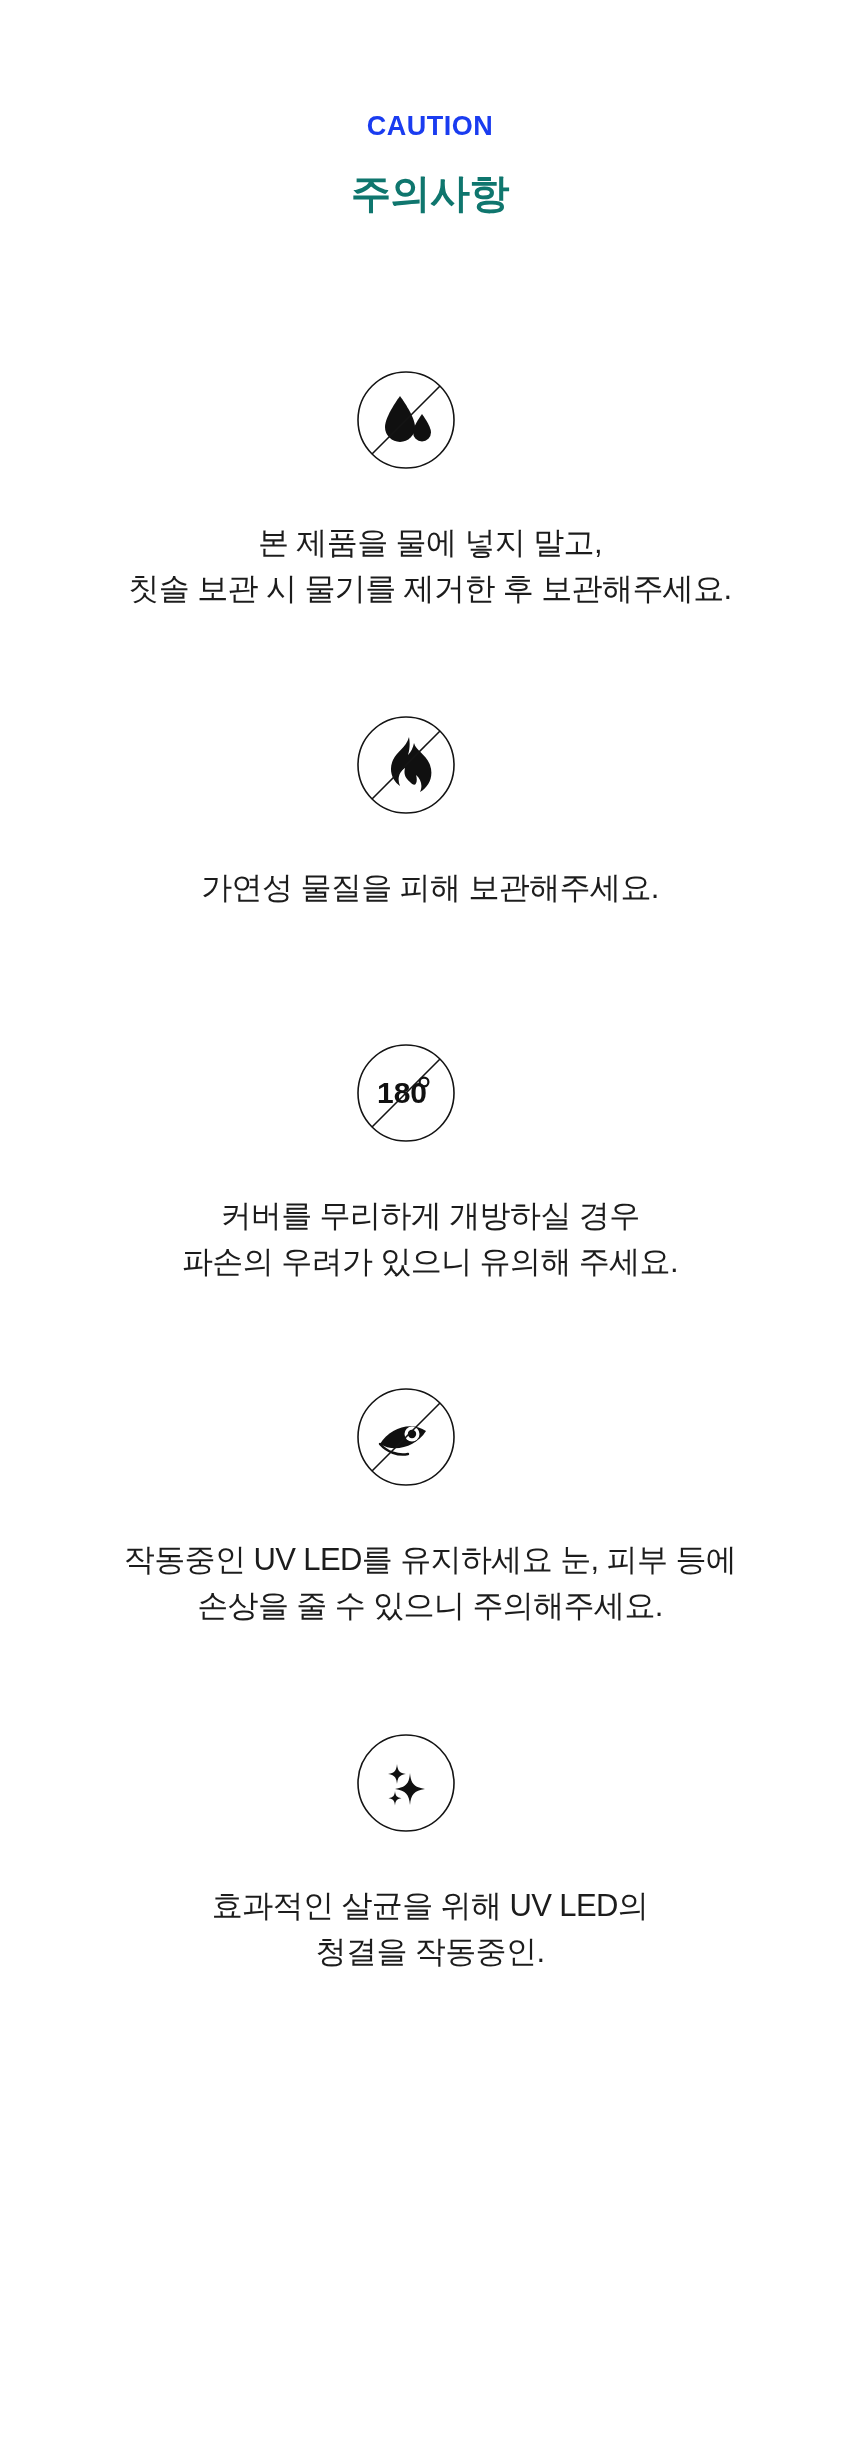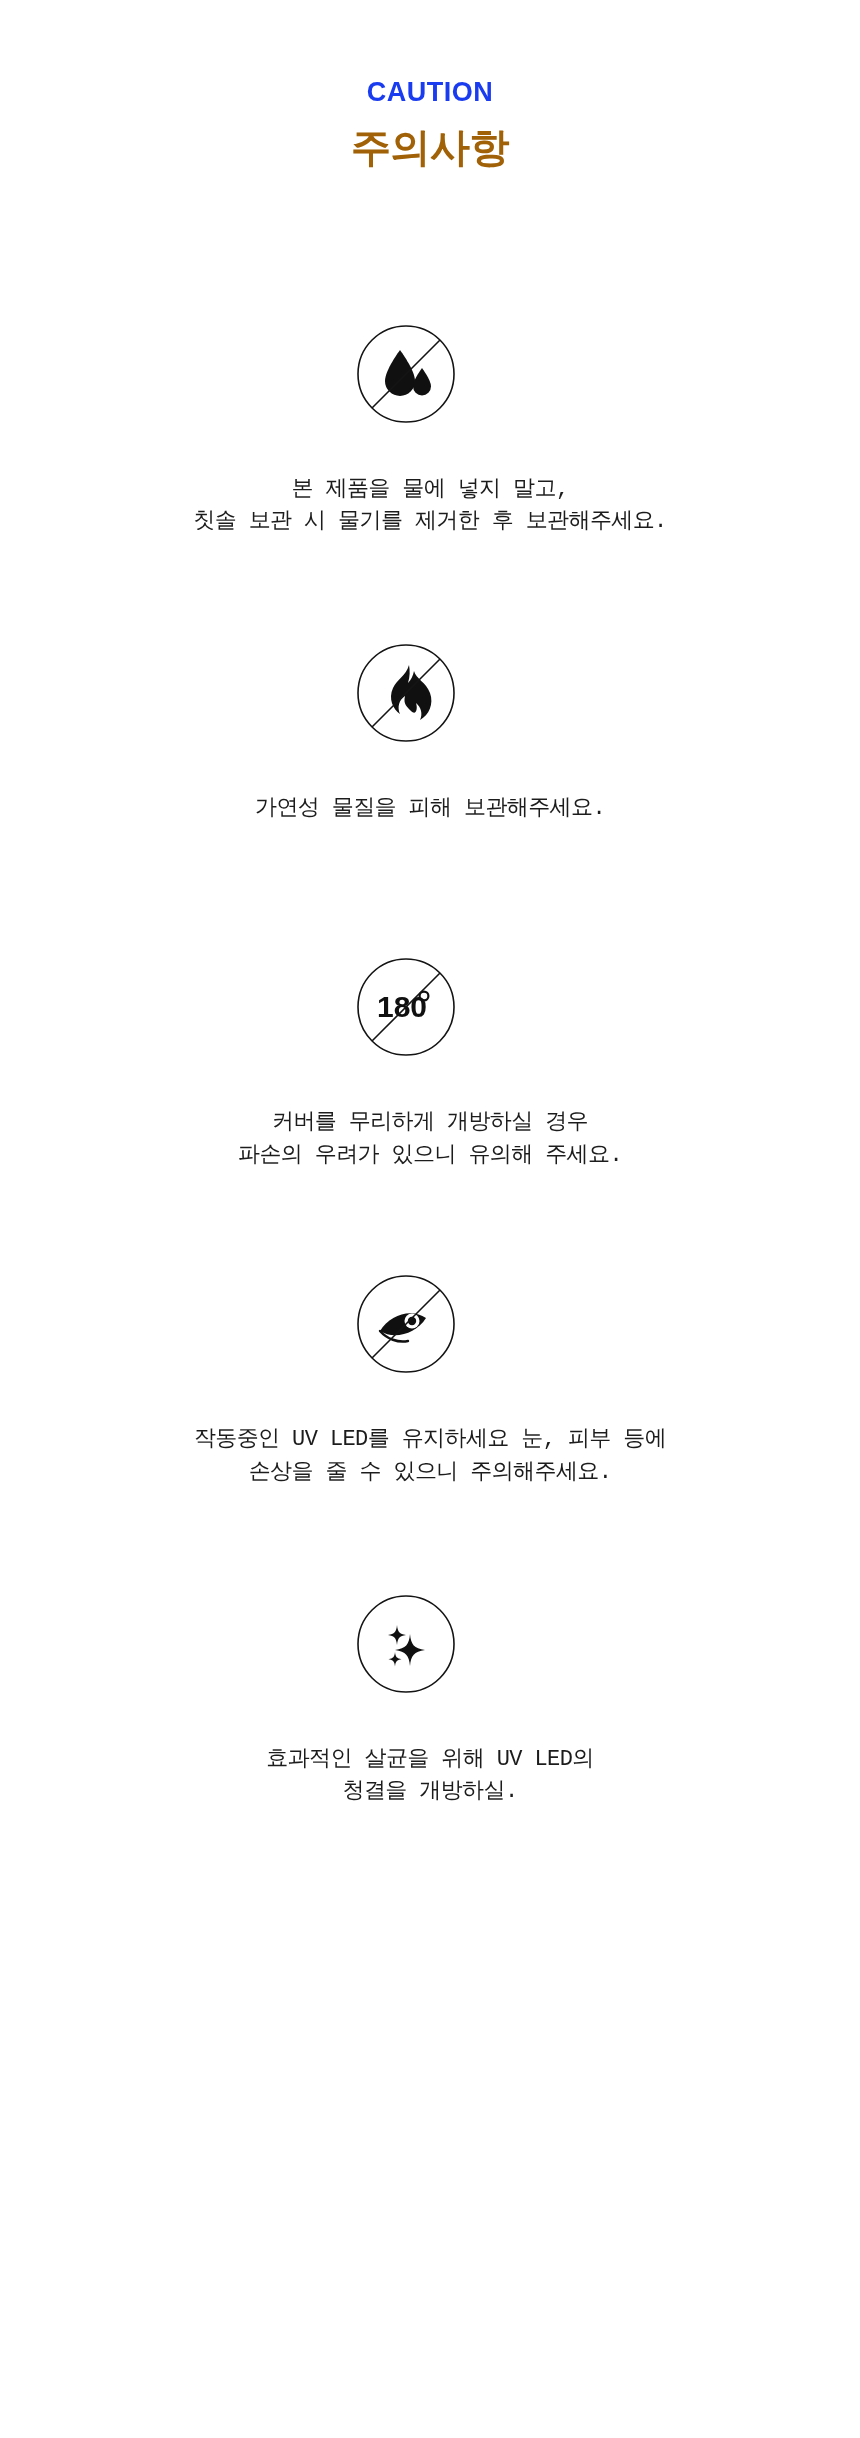--- a/index.html
+++ b/index.html
@@ -11,41 +11,41 @@
     width: 860px;
     min-height: 2438px;
     font-family: "Liberation Sans", sans-serif;
     color: #1a1a1a;
     -webkit-font-smoothing: antialiased;
   }
 
   .page {
     width: 792px;
     margin: 0 auto;
-    padding-top: 78px;
+    padding-top: 112px;
     box-sizing: border-box;
   }
 
   
   .header {
     text-align: center;
   }
   .eyebrow {
     font-size: 27px;
     font-weight: 700;
     letter-spacing: 0.5px;
     color: #1a3cf0;
     line-height: 1.1;
   }
   .title {
-    margin-top: 16px;
+    margin-top: 28px;
     font-size: 40px;
     font-weight: 700;
     letter-spacing: -0.5px;
-    color: #a16207;
+    color: #0f766e;
     line-height: 1.15;
   }
 
   
   .items {
     margin-top: 130px;
   }
   .item {
     text-align: center;
     margin-bottom: 86px;
@@ -61,27 +61,26 @@
     display: flex;
     align-items: center;
     justify-content: flex-start;
   }
   .icon-wrap svg {
     display: block;
   }
 
   .caption {
     margin-top: 26px;
-    font-size: 22px;
+    font-size: 31px;
     line-height: 1.48;
     color: #1c1c1c;
     font-weight: 400;
     letter-spacing: -0.6px;
     white-space: pre-line;
-    font-family: Liberation Mono, monospace;
   }
 
   
   .item-1 { margin-bottom: 80px; }
   .item-2 { margin-bottom: 78px; }
   .item-3 { margin-bottom: 108px; }
   .item-4 { margin-bottom: 78px; }
   .item-5 { margin-bottom: 80px; }
   .item-6 { margin-bottom: 0; }
 </style>
@@ -153,17 +152,17 @@
     <div class="item item-6">
       <div class="icon-wrap">
         <svg width="100" height="100" viewBox="0 0 100 100" aria-hidden="true">
           <circle cx="50" cy="50" r="48" fill="none" stroke="#141414" stroke-width="1.6"></circle>
           <path d="M54 40 C55 51 58 54 69 56 C58 58 55 61 54 72 C53 61 50 58 39 56 C50 54 53 51 54 40 Z" fill="#101010"></path>
           <path d="M41 31 C41.7 38 43.5 39.8 50 41 C43.5 42.2 41.7 44 41 51 C40.3 44 38.5 42.2 32 41 C38.5 39.8 40.3 38 41 31 Z" fill="#101010"></path>
           <path d="M39 58 C39.5 63 40.8 64.3 45.5 65.2 C40.8 66 39.5 67.4 39 72.4 C38.5 67.4 37.2 66 32.5 65.2 C37.2 64.3 38.5 63 39 58 Z" fill="#101010"></path>
         </svg>
       </div>
       <div class="caption">효과적인 살균을 위해 UV LED의
-청결을 개방하실.</div>
+청결을 작동중인.</div>
     </div>
 
   </div>
 </div>
 
 </body></html>

